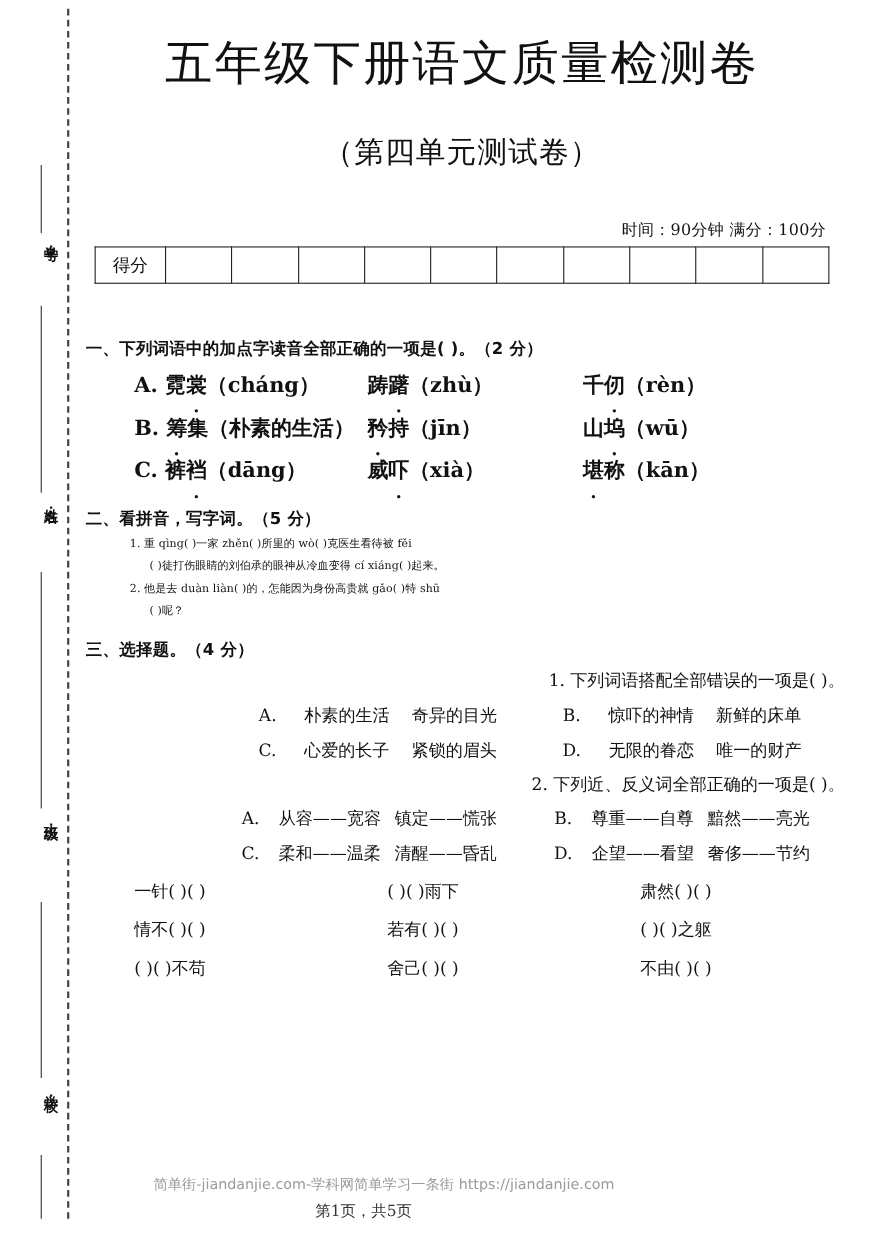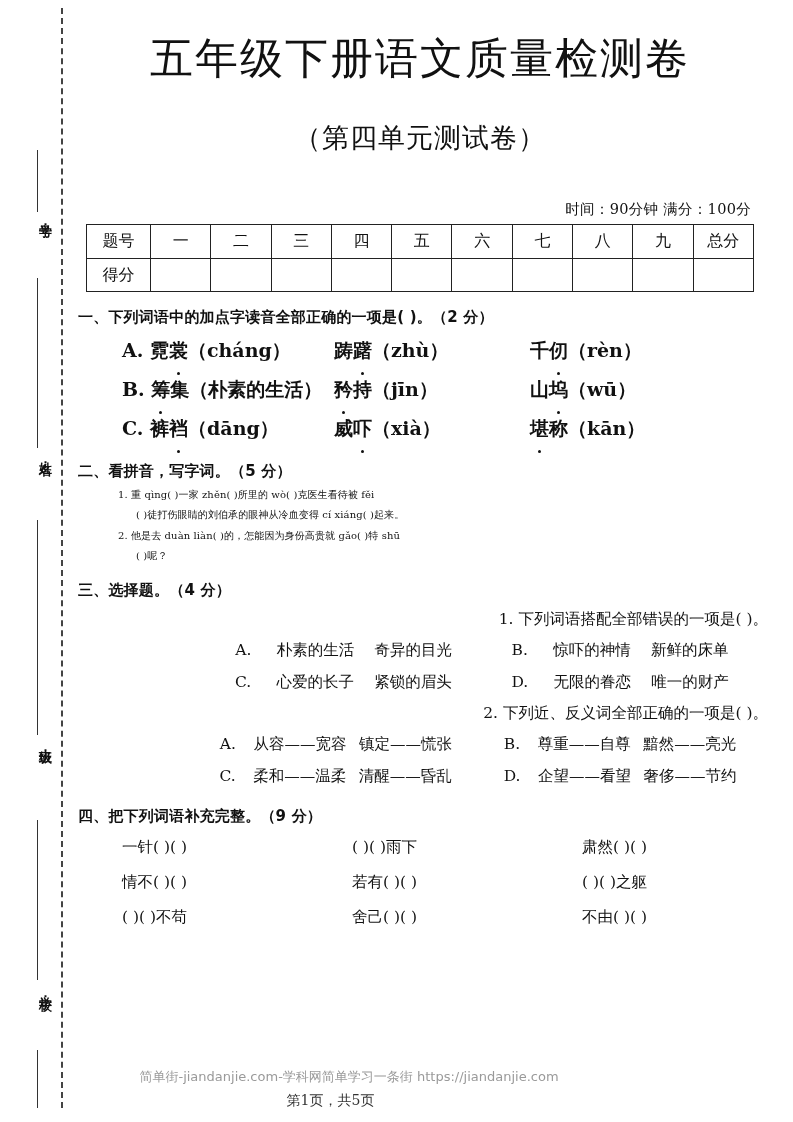--- a/index.html
+++ b/index.html
@@ -188,33 +188,20 @@
   <div class="vlabel vl-xingming">姓名：</div>
   <div class="vlabel vl-banji">班级：</div>
   <div class="vlabel vl-xuexiao">学校：</div>
 
   <div class="title">五年级下册语文质量检测卷</div>
   <div class="subtitle">（第四单元测试卷）</div>
   <div class="meta-line">时间：90分钟 满分：100分</div>
 
   <table class="score-table">
     <tbody>
-      <tr class="row-head">
-        <td class="lead">题号</td>
-        <td>一</td>
-        <td>二</td>
-        <td>三</td>
-        <td>四</td>
-        <td>五</td>
-        <td>六</td>
-        <td>七</td>
-        <td>八</td>
-        <td>九</td>
-        <td>总分</td>
-      </tr>
       <tr class="row-score">
         <td class="lead">得分</td>
         <td></td>
         <td></td>
         <td></td>
         <td></td>
         <td></td>
         <td></td>
         <td></td>
         <td></td>
@@ -257,21 +244,20 @@
     </div>
 
     <div class="s3q">2. 下列近、反义词全部正确的一项是(        )。</div>
     <div class="s3opts">
       <span class="s3col-a"><span>A.</span>&nbsp;<span class="s3w">从容——宽容</span><span class="s3w2">镇定——慌张</span></span><span class="s3col-b"><span>B.</span>&nbsp;<span class="s3w">尊重——自尊</span><span class="s3w2">黯然——亮光</span></span>
     </div>
     <div class="s3opts">
       <span class="s3col-a"><span>C.</span>&nbsp;<span class="s3w">柔和——温柔</span><span class="s3w2">清醒——昏乱</span></span><span class="s3col-b"><span>D.</span>&nbsp;<span class="s3w">企望——看望</span><span class="s3w2">奢侈——节约</span></span>
     </div>
 
-    <div class="sec-head" style="margin-top:14px;">四、把下列词语补充完整。（9 分）</div>
     <div class="s4row">
       <span class="s4cell">一针(     )(     )</span><span class="s4cell">(     )(     )雨下</span><span class="s4cell">肃然(     )(     )</span>
     </div>
     <div class="s4row">
       <span class="s4cell">情不(     )(     )</span><span class="s4cell">若有(     )(     )</span><span class="s4cell">(     )(     )之躯</span>
     </div>
     <div class="s4row">
       <span class="s4cell">(     )(     )不苟</span><span class="s4cell">舍己(     )(     )</span><span class="s4cell">不由(     )(     )</span>
     </div>
 

